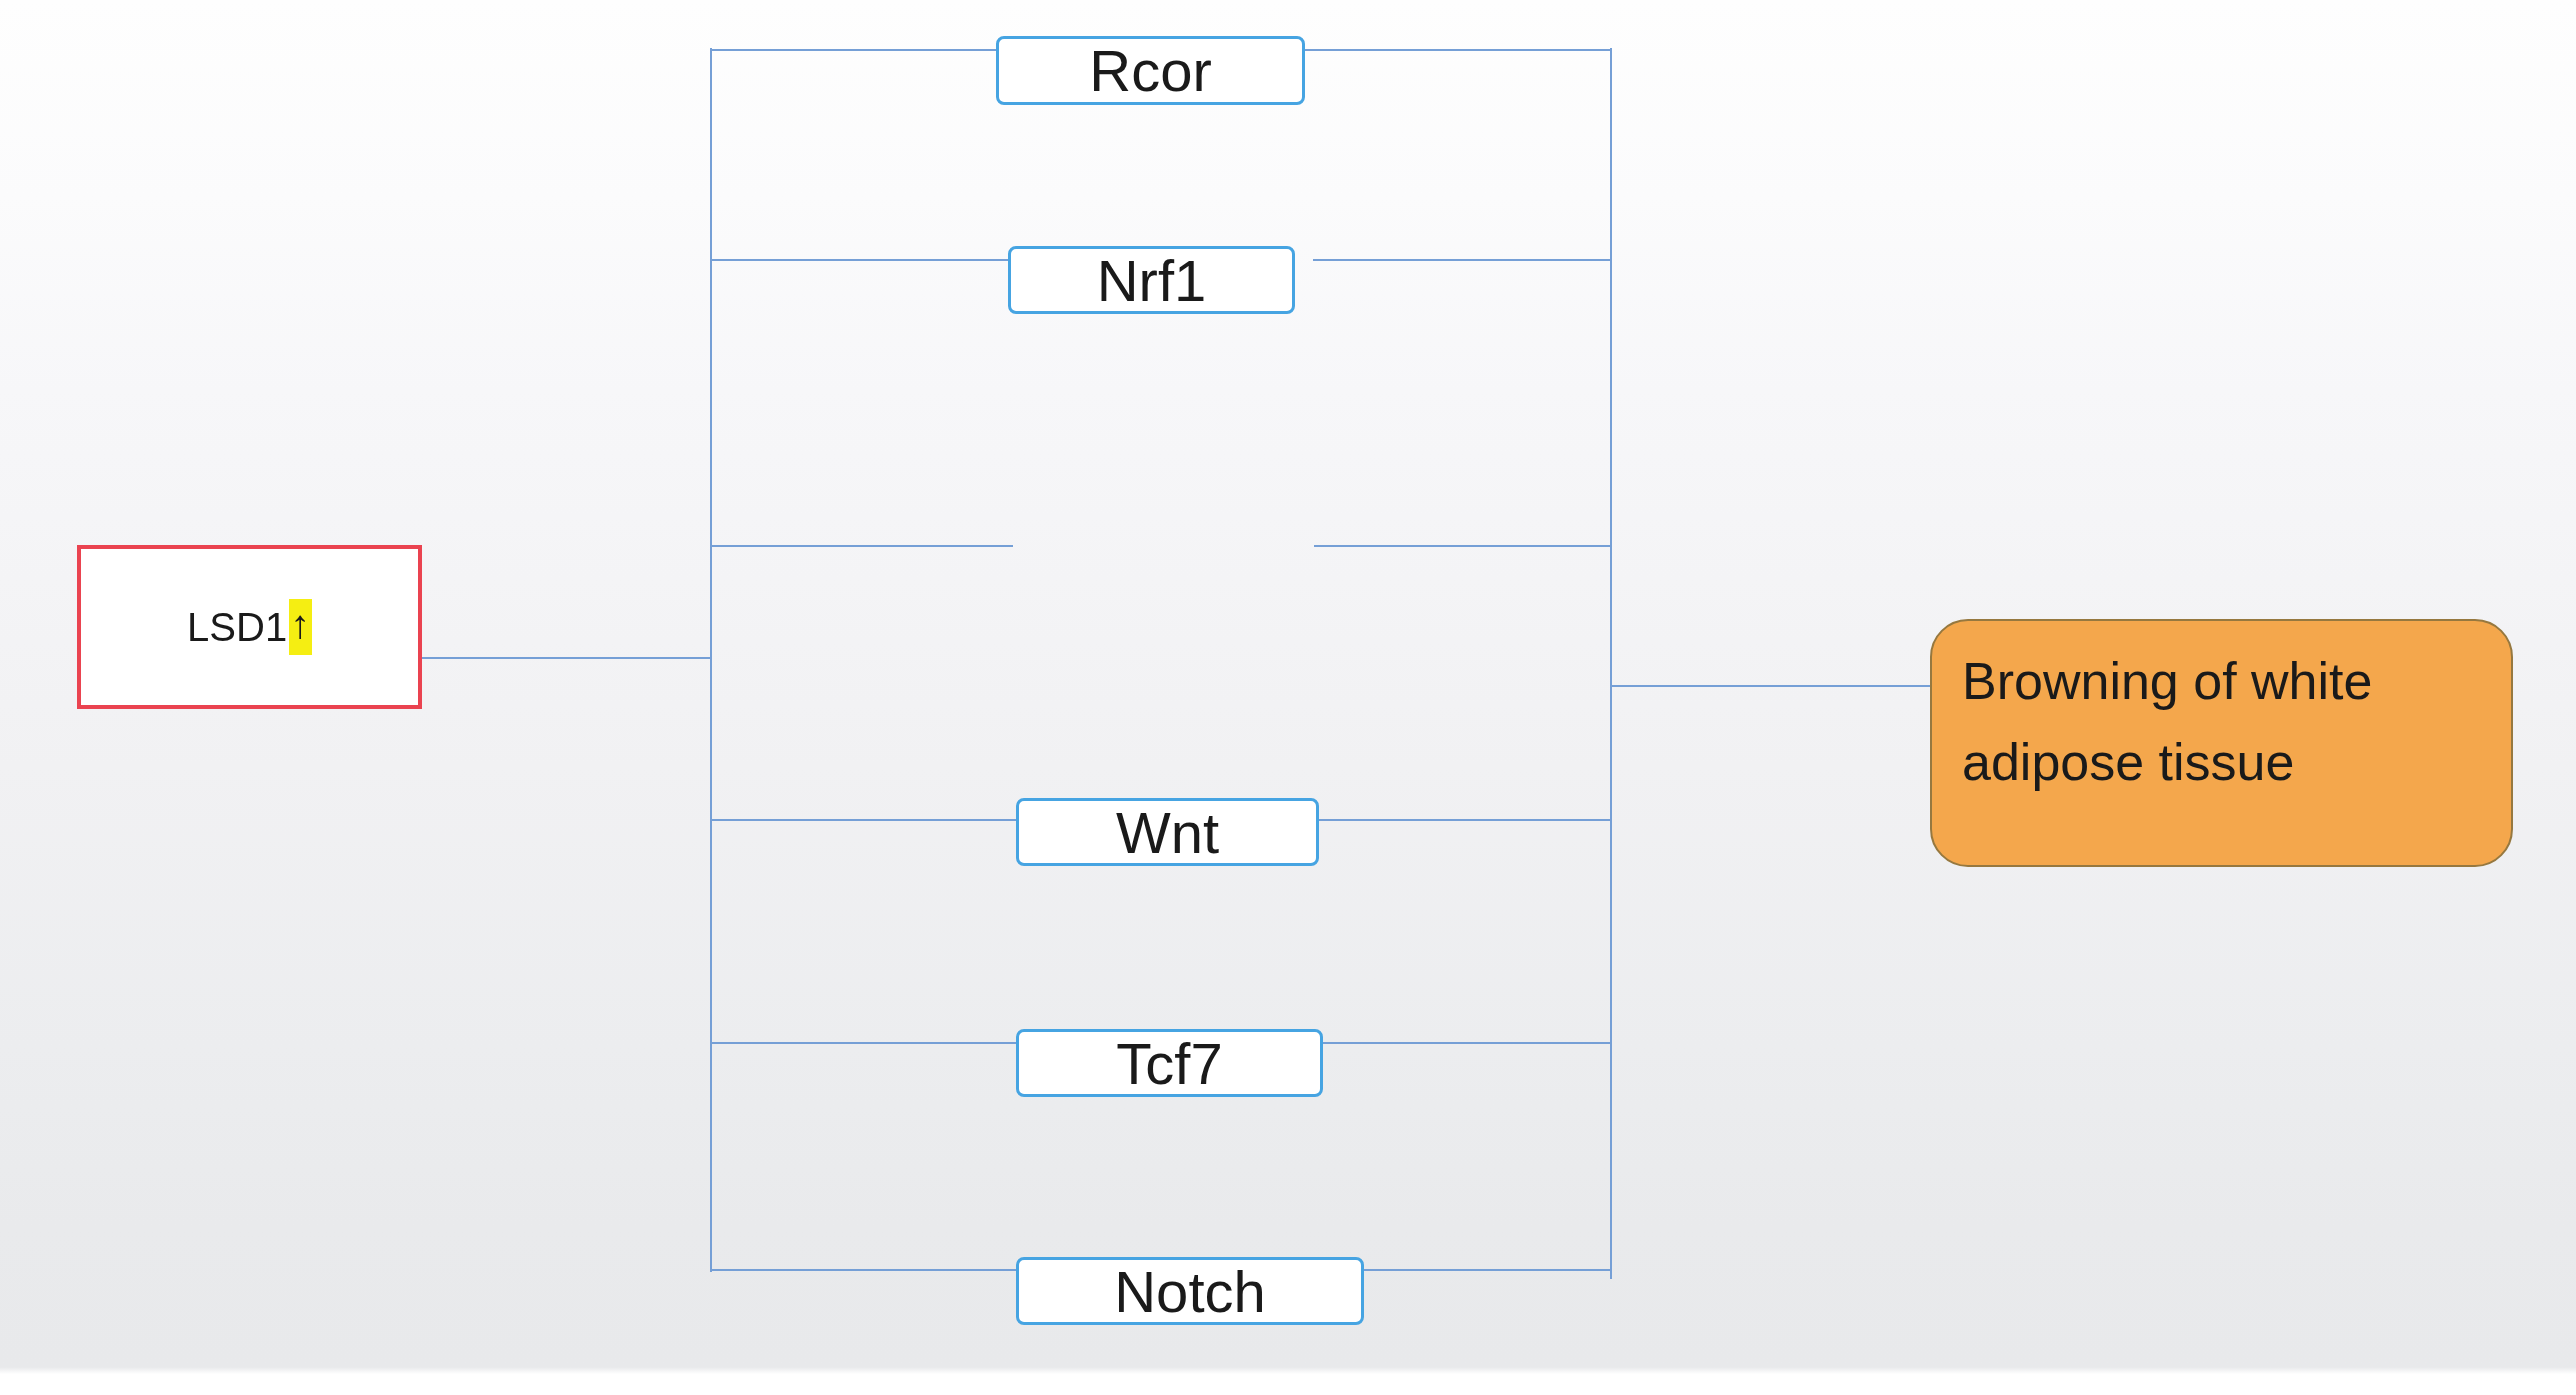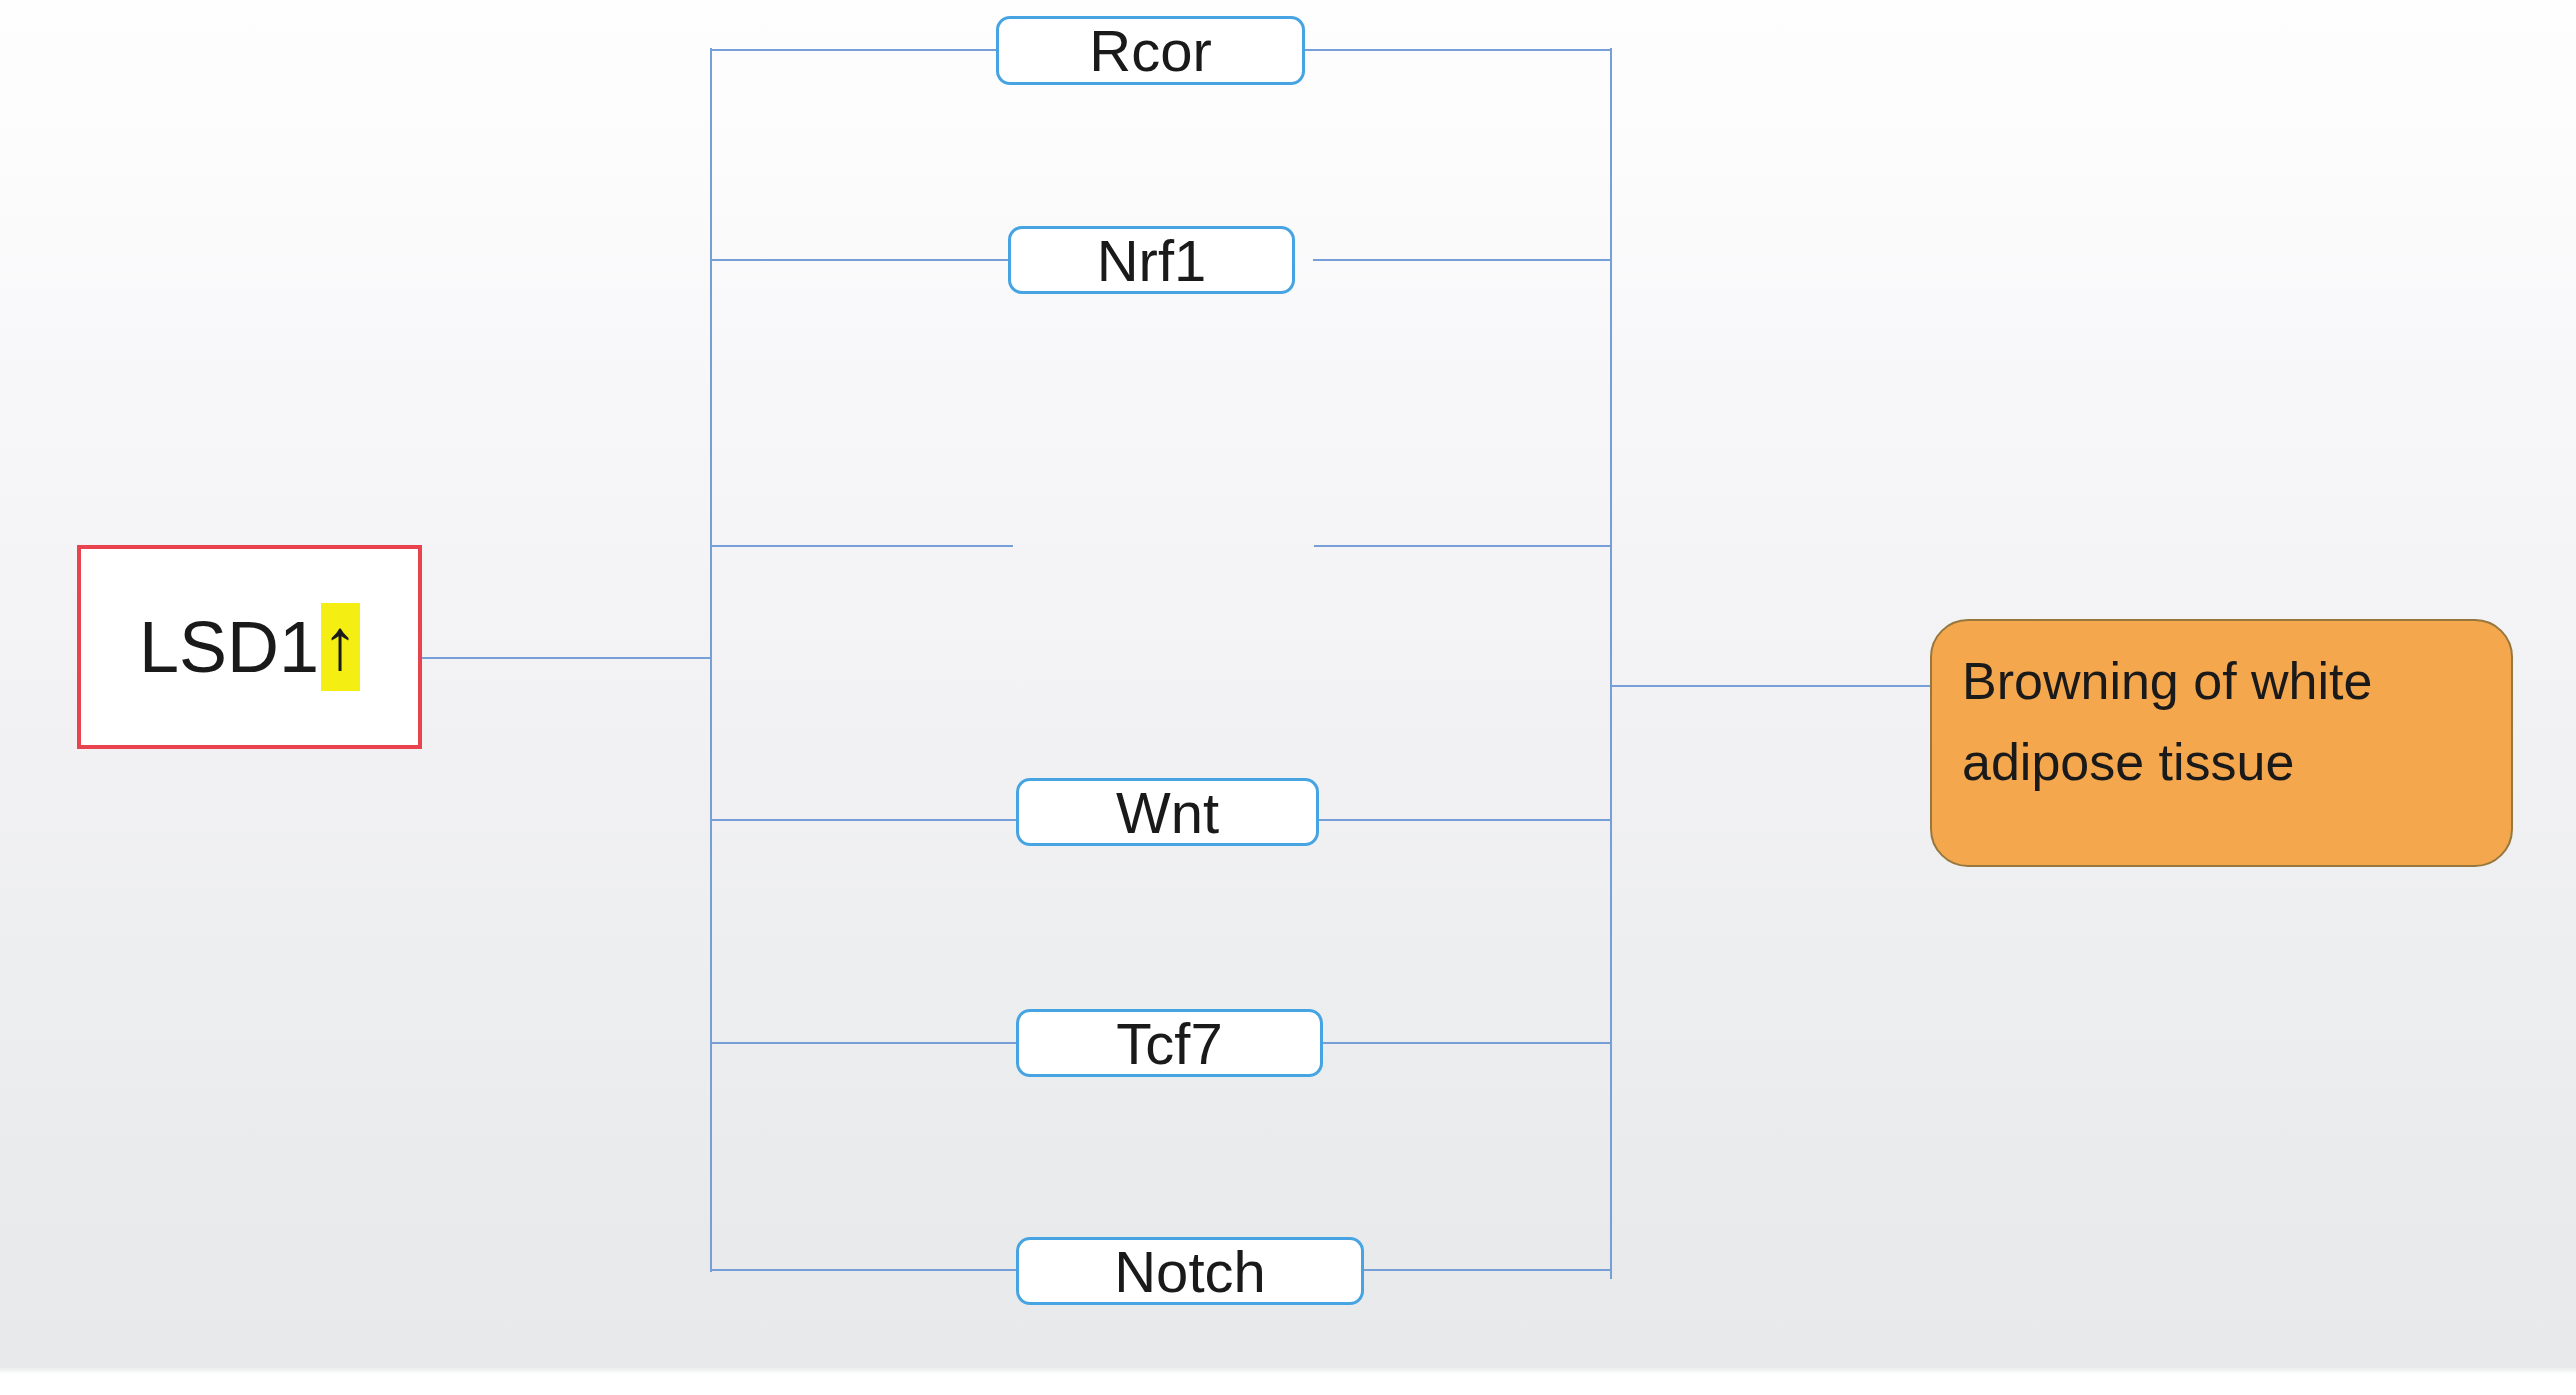--- a/index.html
+++ b/index.html
@@ -31,35 +31,36 @@
       #ecedef 75%,
       var(--bg-low) 88%,
       #e8e9eb 98%,
       #ffffff 98.5%,
       #ffffff 100%);
   }
 
   .node { position: absolute; display: flex; align-items: center; justify-content: center; background: #ffffff; }
 
   .node-source {
-    left: 77px; top: 545px; width: 345px; height: 204px;
+    left: 77px; top: 545px; width: 345px; height: 164px;
     border: 4.7px solid var(--source-border);
-    font-size: 72px;
+    font-size: 40px;
   }
   .node-source .arrow {
     background: var(--highlight);
     padding: 4.7px 1.6px 11px 1.6px;
     margin-left: 1.6px;
     line-height: 1;
   }
 
   .mediator {
     border: 3.9px solid var(--mediator-border);
-    border-radius: 14px;
+    border-radius: 8px;
     font-size: 58px;
+    margin-top: 20px;
   }
   .m-rcor   { left: 996px; top: 15.7px;   width: 309px; height: 69px; }
   .m-nrf1   { left: 1008px; top: 226px;  width: 287px; height: 68px; }
   .m-zfp516 { left: 1012px; top: 513px;  width: 303px; height: 68px; }
   .m-wnt    { left: 1016px; top: 778px; width: 303px; height: 68px; }
   .m-tcf7   { left: 1016px; top: 1009px; width: 307px; height: 68px; }
   .m-notch  { left: 1016px; top: 1237px; width: 348px; height: 68px; }
 
   .node-outcome {
     left: 1930px; top: 583px; width: 583px; height: 248px;

